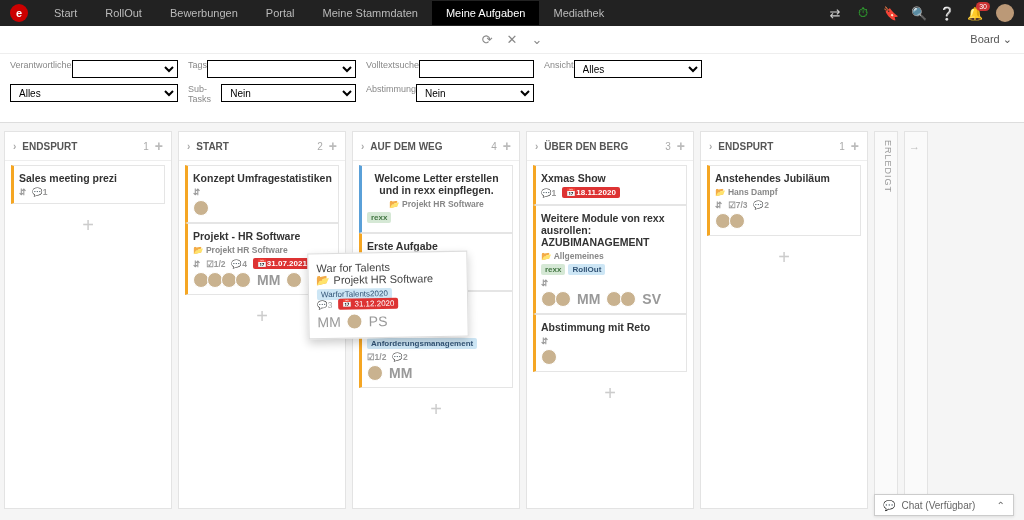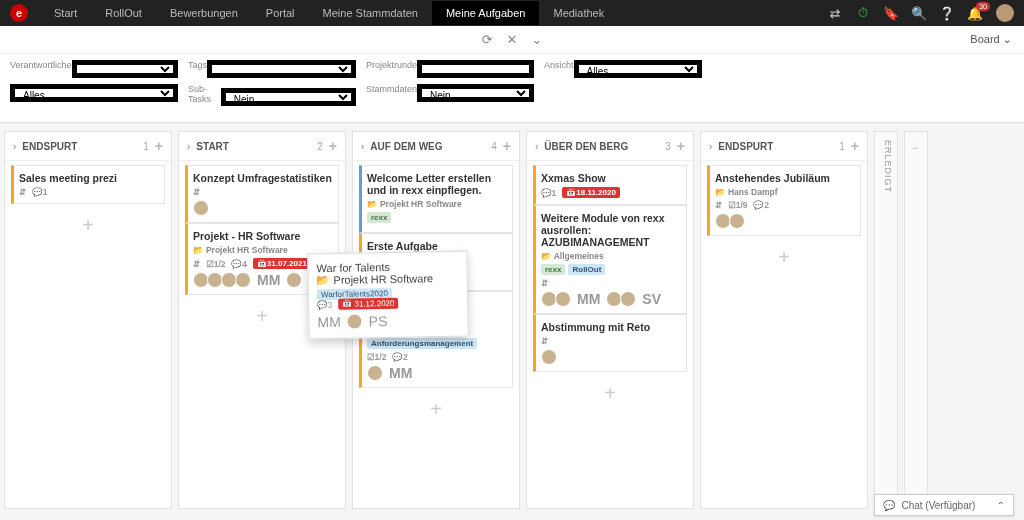--- a/index.html
+++ b/index.html
@@ -21,35 +21,35 @@
   
   .toolbar { background:#fff; height:28px; display:flex; align-items:center; justify-content:center; gap:14px; position:relative; border-bottom:1px solid #eee; }
   .toolbar .ico { color:#888; cursor:pointer; font-size:13px; }
   .view-switch { position:absolute; right:12px; font-size:11px; color:#555; cursor:pointer; }
 
   
   .filters { background:#fff; padding:6px 10px 10px; border-bottom:1px solid #ddd; }
   .filter-row { display:flex; gap:10px; margin-bottom:6px; }
   .filter { display:flex; flex-direction:row; }
   .filter label { font-size:9px; color:#888; margin-bottom:2px; }
-  .filter .inp, .filter select { height:18px; border:5px solid #000000; font-size:10px; padding:0 4px; background:#fff; }
+  .filter .inp, .filter select { height:18px; border:1px solid #000000; font-size:10px; padding:0 4px; background:#fff; }
 
   
   .board { display:flex; padding:8px 4px; gap:6px; height: calc(520px - 26px - 28px - 72px); overflow:hidden; }
   .column { background:#fff; border:1px solid #e3e3e3; width:168px; display:flex; flex-direction:column; }
   .col-head { display:flex; align-items:center; gap:6px; padding:6px 8px; border-bottom:1px solid #eee; font-size:10px; color:#555; font-weight:bold; }
   .col-head .chev { color:#aaa; cursor:pointer; }
   .col-head .title { flex:1; }
   .col-head .cnt { color:#aaa; font-weight:normal; }
   .col-head .plus { color:#bbb; font-size:14px; cursor:pointer; }
   .col-body { flex:1; padding:4px 6px; overflow:hidden; position:relative; }
   .add-big { text-align:center; color:#ccc; font-size:20px; padding:10px 0; cursor:pointer; }
 
   .card { border:1px solid #e5e5e5; border-left:3px solid #f5a623; padding:6px 6px 6px 5px; background:#fff;font-weight:bold; }
-  .card.blue { border-left-color:#5aa0d8; }
+  .card.blue { border-left-color:#5aa0d8;text-align:center; }
   .card .title { font-size:10.5px; color:#333; margin-bottom:3px; }
   .card .proj { font-size:8.5px; color:#888; margin-bottom:3px; }
   .card .tags { display:flex; gap:3px; flex-wrap:wrap; margin-bottom:3px; }
   .tag { font-size:8px; padding:1px 4px; border-radius:2px; background:#cde6f5; color:#357; }
   .tag.gr { background:#d5e8d5; color:#474; }
   .date-badge { display:inline-flex; align-items:center; gap:2px; font-size:8px; background:#d33; color:#fff; padding:1px 4px; border-radius:2px; }
   .meta { display:flex; align-items:center; gap:6px; font-size:8.5px; color:#999; flex-wrap:wrap; }
   .avatars { display:flex; gap:2px; align-items:center; }
   .av { width:16px; height:16px; border-radius:50%; background:#c9b28f; border:1px solid #fff; margin-left:-4px; }
   .av:first-child { margin-left:0; }
@@ -100,39 +100,39 @@
   <div class="filter-row" id="filter-row-1">
       <div class="filter" style="width: 168px;">
         <label>Verantwortliche</label>
         <select style="width: 100%;"><option></option></select>
       </div>
       <div class="filter" style="width: 168px;">
         <label>Tags</label>
         <select style="width: 100%;"><option></option></select>
       </div>
       <div class="filter" style="width: 168px;">
-        <label>Projektrunde</label>
+        <label>Volltextsuche</label>
         <input class="inp" style="width: 100%;">
       </div>
       <div class="filter" style="width: 158px;">
         <label>Ansicht</label>
         <select style="width: 100%;"><option>Alles</option></select>
       </div>
     </div>
   <div class="filter-row" id="filter-row-2">
       <div class="filter" style="width: 168px;">
         <label></label>
         <select style="width: 100%;"><option>Alles</option></select>
       </div>
-      <div class="filter" style="width: 168px; align-items: flex-end;">
+      <div class="filter" style="width: 168px;">
         <label>Sub-Tasks</label>
         <select style="width: 100%;"><option>Nein</option></select>
       </div>
       <div class="filter" style="width: 168px;">
-        <label>Stammdaten</label>
+        <label>Abstimmung</label>
         <select style="width: 100%;"><option>Nein</option></select>
       </div>
     </div>
 </div>
 
 <div class="board" id="board">
     <div class="column">
       <div class="col-head">
         <span class="chev">›</span>
         <span class="title">ENDSPURT</span>
@@ -301,21 +301,21 @@
         <span class="title">ENDSPURT</span>
         <span class="cnt">1</span>
         <span class="plus">+</span>
       </div>
       <div class="col-body">
         <div class="card">
           <div class="title">Anstehendes Jubiläum</div>
           <div class="proj">📂 Hans Dampf</div>
           <div class="meta">
             <span>⇵</span>
-            <span>☑1/9</span>
+            <span>☑7/3</span>
             <span>💬2</span>
           </div>
           <div class="meta" style="margin-top:3px;">
             <span class="avatars">
               <span class="av"></span>
               <span class="av"></span>
             </span>
           </div>
         </div>
         <div class="add-big">+</div>

